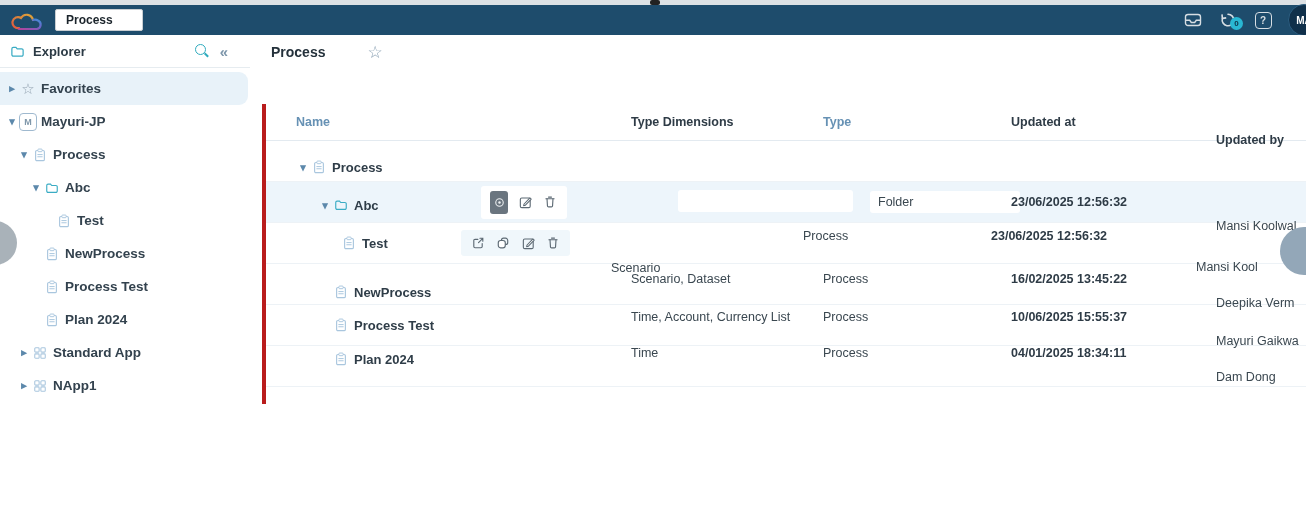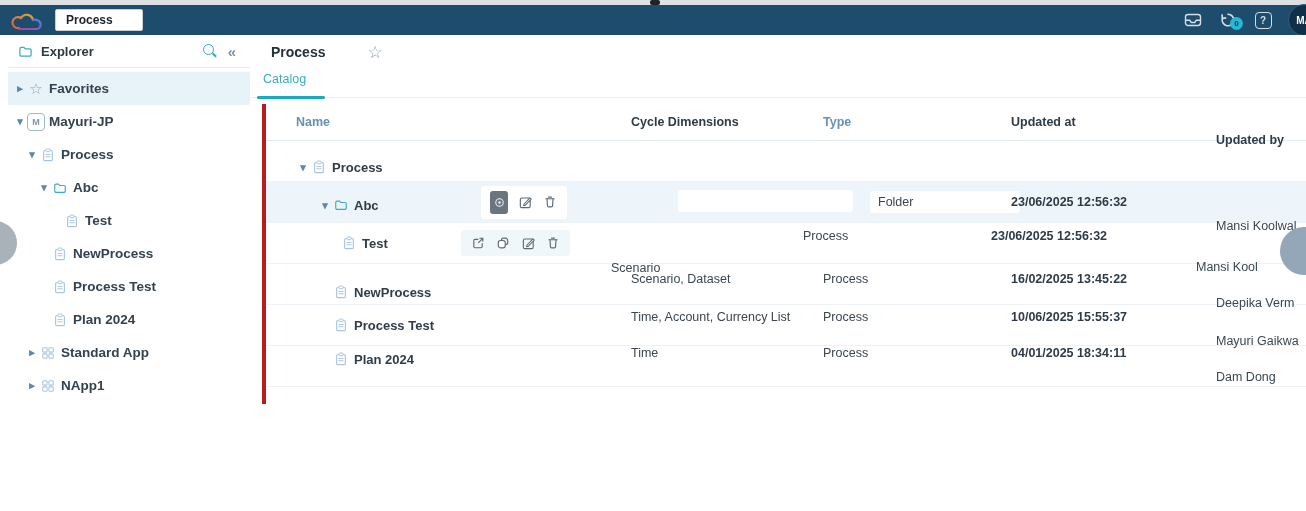--- a/index.html
+++ b/index.html
@@ -21,21 +21,21 @@
          background:#29b7d3;color:#0d3248;font-size:8px;font-weight:bold;
          display:flex;align-items:center;justify-content:center;}
   .help-box{width:15px;height:15px;border:1.4px solid #d7dee3;border-radius:4px;color:#d7dee3;
             font-size:10px;font-weight:bold;display:flex;align-items:center;justify-content:center;}
   .avatar{width:30px;height:30px;border-radius:50%;background:#10304a;border:1px solid #2b5d80;
           color:#fff;font-size:10px;font-weight:bold;display:flex;align-items:center;justify-content:center;
           margin-right:-14px;flex:0 0 auto;}
 
   
   .sidebar{position:absolute;left:0;top:35px;width:250px;height:372px;background:#fff;
-           border-right:6px solid #14532d;padding-left:8px;}
+           border-right:6px solid #14532d;}
   .sb-header{height:32px;display:flex;align-items:center;border-bottom:1px solid #e6ecf0;padding:0 8px;}
   .sb-title{font-size:13px;font-weight:bold;color:#2b3a45;margin-left:7px;flex:1;}
   .search{position:relative;width:16px;height:16px;margin-right:10px;}
   .search::before{content:"";position:absolute;left:1px;top:1px;width:9px;height:9px;border:1.7px solid #2fabbe;border-radius:50%;}
   .search::after{content:"";position:absolute;left:10px;top:11px;width:5px;height:1.7px;background:#2fabbe;transform:rotate(45deg);}
   .collapse{font-size:15px;font-weight:bold;color:#7d96ab;margin-right:14px;line-height:1;}
   .tree{padding-top:4px;}
   .tree-row{height:33px;display:flex;align-items:center;font-size:13.5px;font-weight:bold;color:#33424e;}
   .tree-row.hl{background:#e8f2f9;width:243px;border-radius:0 9px 9px 0;}
   .tw{display:inline-flex;align-items:center;justify-content:center;flex:0 0 auto;}
@@ -268,29 +268,25 @@
         <span class="t-label">NApp1</span>
       </div>
     </div>
   </aside>
 
   <main class="content">
     <div class="title-row">
       <span class="page-title">Process</span>
       <span class="fav-star">☆</span>
     </div>
-    <div class="tabs-row">
-      <span class="tab">Catalog</span>
-      <span class="tab-underline"></span>
-    </div>
 
     <div class="card">
       <div class="thead">
         <span class="h-name">Name</span>
-        <span class="h-cycle">Cycle Dimensions</span>
+        <span class="h-cycle">Type Dimensions</span>
         <span class="h-type">Type</span>
         <span class="h-date">Updated at</span>
         <span class="h-by">Updated by</span>
       </div>
 
       <div class="trow r-proc">
         <div class="cell-name np0">
           <span class="tw arrow">▾</span>
           <span class="tw t-icon">
             <svg viewBox="0 0 16 16" width="14" height="14">

